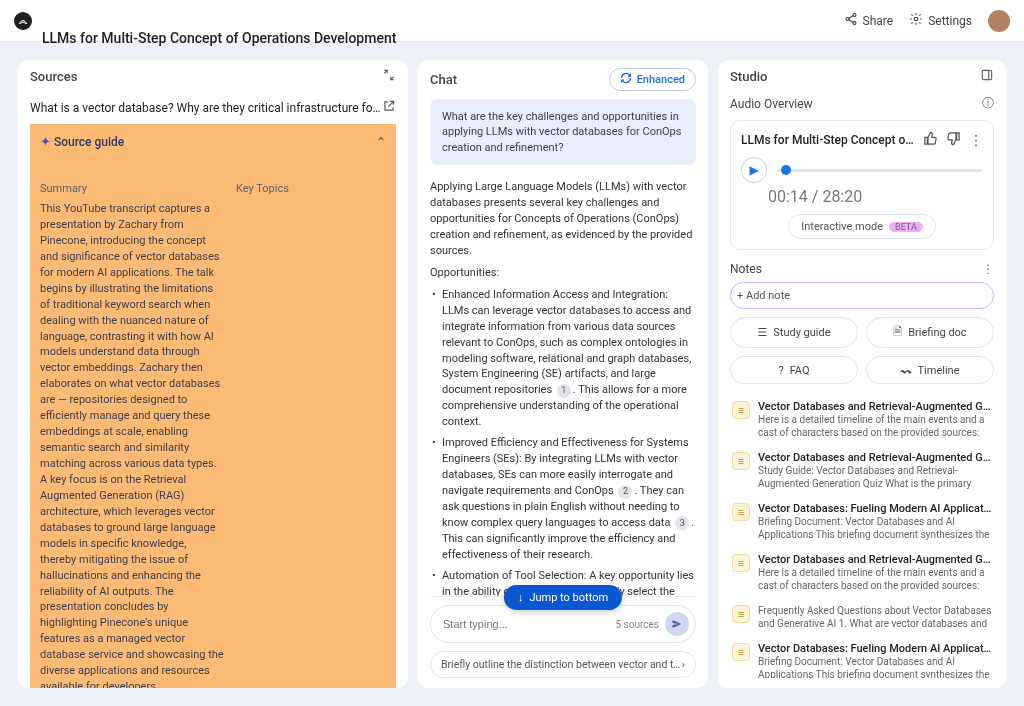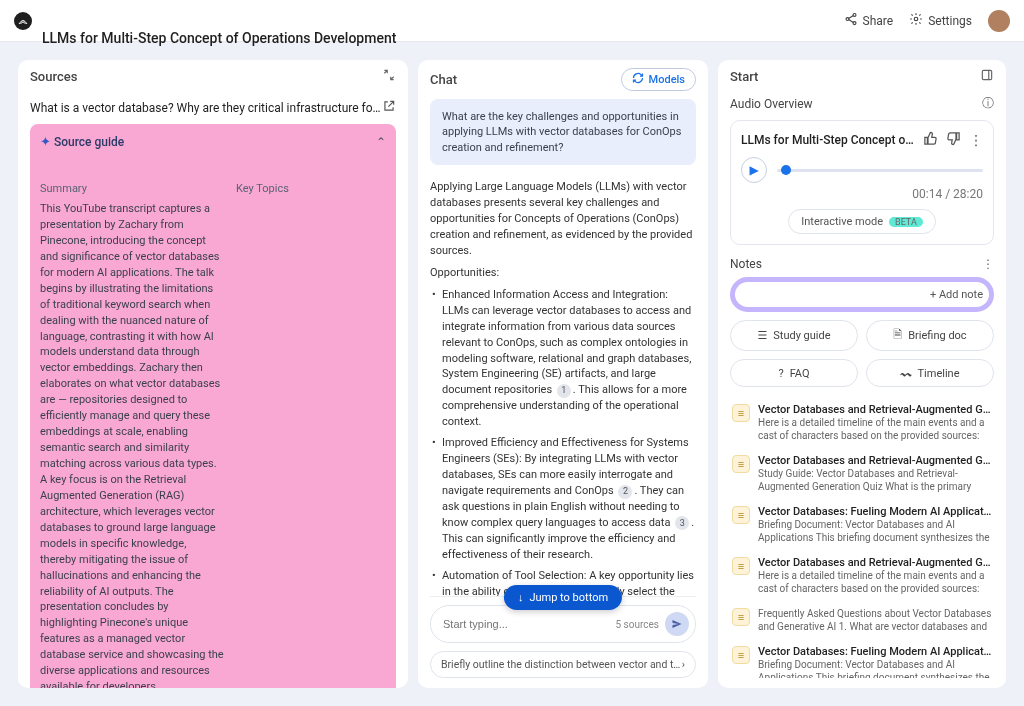--- a/index.html
+++ b/index.html
@@ -36,21 +36,21 @@
   }
   .refresh-btn {
     display:flex; align-items:center; gap:5px; border:1px solid #bfc9e0; color:#1a73e8;
     padding:3px 10px; border-radius:14px; font-size:11px; cursor:pointer; background:#fff;
   }
 
   .sources-body { padding: 0 12px 12px; overflow-y:auto; flex:1; }
   .src-link-row { display:flex; align-items:center; justify-content:space-between; font-size:12px; padding:6px 0 8px; color:#1f1f1f; }
   .open-ext { color:#555; }
   .source-guide {
-    background:#f9a8d4; border-radius:8px; padding:10px; margin-bottom:10px;
+    background:#fdba74; border-radius:0; padding:10px; margin-bottom:10px;
   }
   .sg-head { display:flex; align-items:center; justify-content:space-between; font-weight:500; color:#2b3a67; font-size:12px; margin-bottom:6px;}
   .spark { color:#3757c4; font-size:13px; }
   .sg-cols { display:flex; gap:12px;margin-top:33px; }
   .sg-left { flex: 1.2; }
   .sg-right { width: 150px; }
   .sg-label { font-size:11px; color:#5a6173; margin-bottom:6px; }
   .summary-text { font-size:11px; line-height:1.45; color:#3a3f4f; }
   .chip {
     display:inline-block; background:#d4def6; color:#2b3a67; padding:4px 8px;
@@ -97,27 +97,27 @@
   .section-hdr { display:flex; align-items:center; justify-content:space-between; font-size:12px; color:#444; margin:2px 0 8px;}
   .info-ic { color:#666; }
   .audio-card { border:1px solid #e3e6ef; border-radius:10px; padding:10px; margin-bottom:10px; }
   .audio-top-row { display:flex; align-items:center; gap:8px; }
   .audio-title { flex:1; font-size:12px; font-weight:500; white-space:nowrap; overflow:hidden; text-overflow:ellipsis;}
   .thumb-ic { font-size:14px; color:#555; cursor:pointer;}
   .audio-play-row { display:flex; align-items:center; gap:10px; margin:8px 0 4px;}
   .play-circ { width:26px; height:26px; border:1px solid #c7cee0; border-radius:50%; display:flex;align-items:center;justify-content:center; color:#1a73e8;}
   .progress { flex:1; height:3px; background:#dfe3ef; border-radius:2px; position:relative;}
   .progress .dot { position:absolute; left:2%; top:-4px; width:10px; height:10px; border-radius:50%; background:#1a73e8;}
-  .time { font-size:12px; color:#777; margin-top:2px; text-align:right;}
+  .time { font-size:16px; color:#777; margin-top:2px; text-align:left;margin-left:27px;}
   .interactive-row { display:flex; justify-content:center; margin-top:8px;}
   .interactive { border:1px solid #dfe3ec; border-radius:18px; padding:5px 12px; font-size:11px; color:#555; display:flex; align-items:center; gap:6px;}
-  .beta { background:#5eead4; border-radius:8px; padding:0 6px; font-size:9px; color:#666;}
+  .beta { background:#f0abfc; border-radius:8px; padding:0 6px; font-size:9px; color:#666;}
 
   .notes-hdr { display:flex; align-items:flex-end; justify-content:space-between; font-size:12px; color:#444; margin:2px 0 6px;}
-  .add-note { border:5px solid #c4b5fd; border-radius:18px; padding:6px; text-align:right; font-size:11px; color:#555; margin-bottom:8px;}
+  .add-note { border:1px solid #c4b5fd; border-radius:18px; padding:6px; text-align:left; font-size:11px; color:#555; margin-bottom:8px;}
   .btn-grid { display:grid; grid-template-columns:1fr 1fr; gap:8px; margin-bottom:10px;}
   .pill-btn { border:1px solid #dfe3ec; border-radius:18px; padding:5px 8px; font-size:11px; color:#444; display:flex; align-items:center; justify-content:center; gap:6px;}
 
   .notes-list { flex:1; overflow-y:auto; }
   .note-item { display:flex; gap:8px; padding:6px 2px; }
   .note-ic { width:18px; height:18px; min-width:18px; border-radius:4px; background:#fef3d8; border:1px solid #f0dca0; display:flex;align-items:center;justify-content:center; color:#b38a20; font-size:11px; margin-top:1px;}
   .note-txt { flex:1; overflow:hidden;}
   .note-title { font-size:11px; font-weight:500; color:#222; white-space:nowrap; overflow:hidden; text-overflow:ellipsis;}
   .note-desc { font-size:10px; color:#666; line-height:1.3; max-height:26px; overflow:hidden;}
 
@@ -231,21 +231,21 @@
 
   <div class="panel col-chat">
     <div class="panel-header">
       <span>Chat</span>
       <div class="refresh-btn">
         <span>
           <svg width="12" height="12" viewBox="0 0 24 24" fill="none" stroke="#1a73e8" stroke-width="2.5">
               <path d="M3 12a9 9 0 0 1 15-6.7L21 8M21 3v5h-5M21 12a9 9 0 0 1-15 6.7L3 16M3 21v-5h5"></path>
             </svg>
         </span>
-        <span>Models</span>
+        <span>Enhanced</span>
       </div>
     </div>
     <div class="chat-body">
       <div class="user-bubble">What are the key challenges and opportunities in applying LLMs with vector databases for ConOps creation and refinement?</div>
       <div class="chat-scroll">
         <p>Applying Large Language Models (LLMs) with vector databases presents several key challenges and opportunities for Concepts of Operations (ConOps) creation and refinement, as evidenced by the provided sources.</p>
         <p><b>Opportunities:</b></p>
         <div id="bullets">
             <div class="bullet"><b>Enhanced Information Access and Integration:</b> LLMs can leverage vector databases to access and integrate information from various data sources relevant to ConOps, such as complex ontologies in modeling software, relational and graph databases, System Engineering (SE) artifacts, and large document repositories <span class="cit">1</span>. This allows for a more comprehensive understanding of the operational context.</div>
             <div class="bullet"><b>Improved Efficiency and Effectiveness for Systems Engineers (SEs):</b> By integrating LLMs with vector databases, SEs can more easily interrogate and navigate requirements and ConOps <span class="cit">2</span>. They can ask questions in plain English without needing to know complex query languages to access data <span class="cit">3</span>. This can significantly improve the efficiency and effectiveness of their research.</div>
@@ -271,21 +271,21 @@
         <div class="suggest">
           <span style="flex:1; overflow:hidden; text-overflow:ellipsis; white-space:nowrap;">Briefly outline the distinction between vector and traditional</span>
           <span>›</span>
         </div>
       </div>
     </div>
   </div>
 
   <div class="panel col-studio">
     <div class="panel-header">
-      <span>Start</span>
+      <span>Studio</span>
       <span style="color:#666;">
         <svg class="icon-sm" viewBox="0 0 24 24" stroke="#666" stroke-width="2" fill="none">
             <rect x="4" y="4" width="16" height="16" rx="2"></rect>
             <path d="M15 4v16"></path>
           </svg>
       </span>
     </div>
     <div class="studio-body">
       <div class="section-hdr">
         <span>Audio Overview</span>

